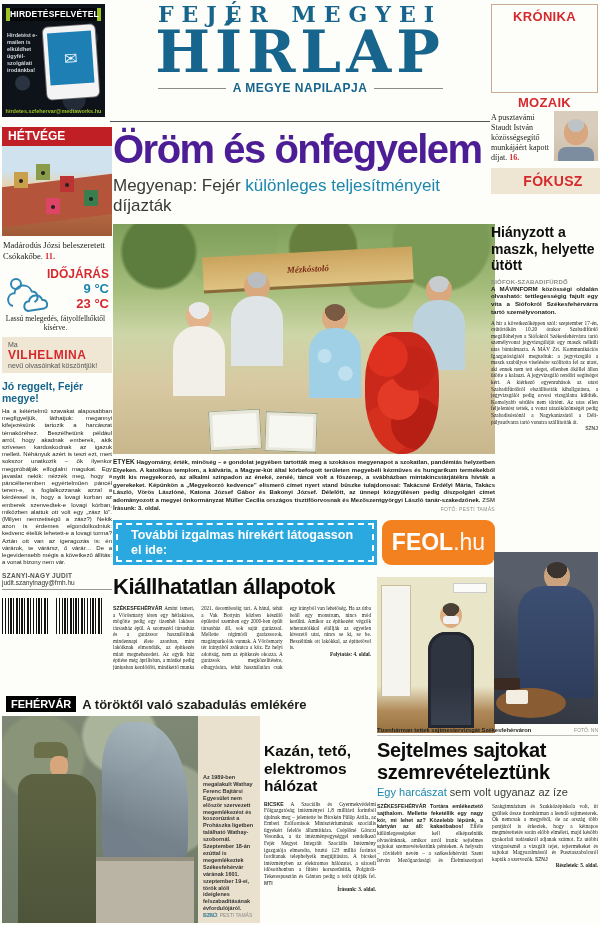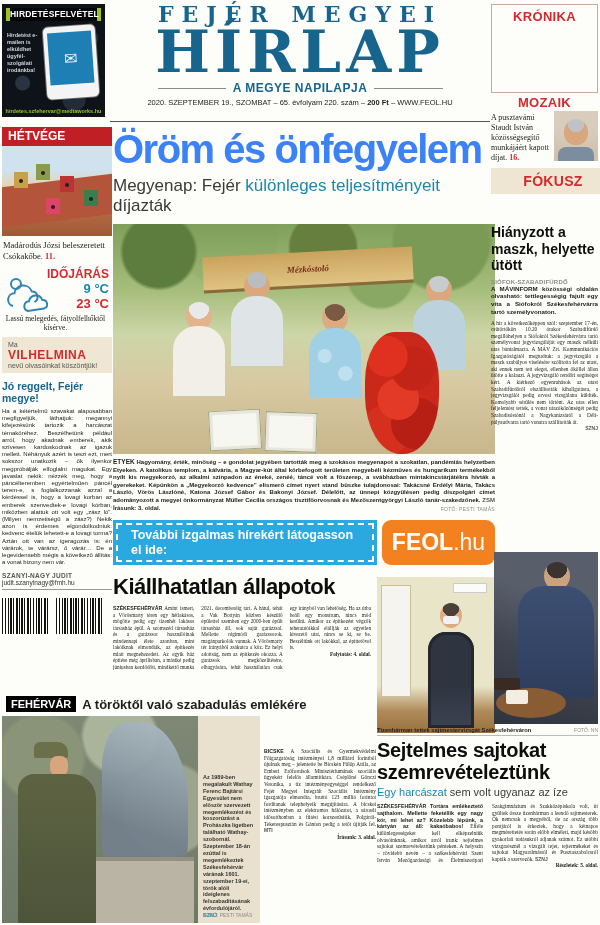--- a/index.html
+++ b/index.html
@@ -77,21 +77,21 @@
 .morning-title{font:bold 10.5px/12px "Liberation Sans",sans-serif;color:#17658d}
 .morning-body{margin-top:4px;font:6px/7.2px "Liberation Sans",sans-serif;color:#222;text-align:justify;
   max-height:218px;overflow:hidden}
 .morning-author{margin-top:6px;font:bold 6.5px "Liberation Sans",sans-serif;color:#555;letter-spacing:.3px}
 .morning-email{font:6.5px "Liberation Sans",sans-serif;color:#333;border-bottom:1px solid #999;padding-bottom:3px}
 .barcode{margin-top:8px;display:flex;gap:7px;height:36px;width:100px}
 .bc{flex:1;background:repeating-linear-gradient(90deg,#111 0 1px,transparent 1px 2.6px,#111 2.6px 4.4px,transparent 4.4px 5.6px)}
 
 
 .main-col{left:113px;top:126px;width:382px}
-.headline{font:bold 40px/46px "Liberation Sans",sans-serif;letter-spacing:-1.5px;color:#3b82f6}
+.headline{font:bold 40px/46px "Liberation Sans",sans-serif;letter-spacing:-1.5px;color:#4c1d95}
 .subhead{margin-top:4px;font:17px "Liberation Sans",sans-serif;color:#3a3a3a}
 .hl{color:#1b87ae}
 .main-photo{margin-top:8px;height:230px;position:relative;overflow:hidden;
   background:linear-gradient(180deg,#7fa05a 0,#a8bf7e 30%,#cdd6a8 48%,#d8c9a2 70%,#c8b68c)}
 .foliage{position:absolute;inset:0;background:
   radial-gradient(circle at 12% 12%,#5d7d3f 0 9%,transparent 10%),
   radial-gradient(circle at 30% 6%,#74965022 0 14%,transparent 15%),
   radial-gradient(circle at 55% 10%,#667f3f 0 11%,transparent 12%),
   radial-gradient(circle at 86% 8%,#7b9a55 0 12%,transparent 13%),
   radial-gradient(circle at 70% 22%,#89a863 0 10%,transparent 11%)}
@@ -213,21 +213,20 @@
     </div>
     <div class="ad-email">hirdetes.szfehervar@mediaworks.hu</div>
   </div>
 
   <div class="abs masthead">
     <div class="mh-top">FEJÉR MEGYEI</div>
     <div class="mh-main">HÍRLAP</div>
     <div class="mh-tagline">
         <span>A MEGYE NAPILAPJA</span>
       </div>
-    <div class="mh-date"><span>2020. SZEPTEMBER 19., SZOMBAT – 65. évfolyam 220. szám – </span><b>200 Ft</b><span> – WWW.FEOL.HU</span></div>
   </div>
   <div class="abs header-rule"></div>
 
   <div class="abs kronika">
     <div class="rail-title">KRÓNIKA</div>
   </div>
 
   <div class="abs mozaik">
     <div class="rail-title">MOZAIK</div>
     <div class="mozaik-row">
@@ -359,20 +358,21 @@
         <div class="sold-face"></div>
         <div class="sold-body"></div>
     </div>
   </div>
   <div class="abs feh-side">
     <div class="feh-cap"><span>Az 1989-ben megalakult Wathay Ferenc Bajtársi Egyesület nem először szervezett megemlékezést és koszorúzást a Prohászka ligetben található Wathay-szobornál. Szeptember 18-án ezúttal is megemlékeztek Székesfehérvár várának 1601. szeptember 19-ei, török alóli ideiglenes felszabadításának évfordulójáról. </span><span class="feh-sign">SZNJ</span></div>
     <div class="feh-credit">Fotó: Pesti Tamás</div>
   </div>
 
   <div class="abs kazan">
+    <h3>Kazán, tető, elektromos hálózat</h3>
     <div class="kazan-body">
       <span class="loc">BICSKE</span><span> A Szociális és Gyermekvédelmi Főigazgatóság intézményei 1,8 milliárd forintból újulnak meg – jelentette be Bicskén Fülöp Attila, az Emberi Erőforrások Minisztériumának szociális ügyekért felelős államtitkára. Cséplőné Gönczi Veronika, a tíz intézményegységgel rendelkező Fejér Megyei Integrált Szociális Intézmény igazgatója elmondta, bruttó 123 millió forintot fordítanak telephelyeik megújítására. A bicskei intézményben az elektromos hálózatot, a sárosdi idősotthonban a fűtést korszerűsítik, Polgárdi-Tekerespusztán és Gánton pedig a tetőt újítják fel. </span><span class="sign">MTI</span>
       <span class="more">Írásunk: 3. oldal.</span>
     </div>
   </div>
 
   <div class="abs maszk">
     <h3>Hiányzott a maszk, helyette ütött</h3>
     <span class="m-loc">SIÓFOK-SZABADIFÜRDŐ</span>
     <div class="m-lead">A MÁVINFORM közösségi oldalán olvasható: tettlegességig fajult egy vita a Siófokról Székesfehérvárra tartó személyvonaton.</div>

